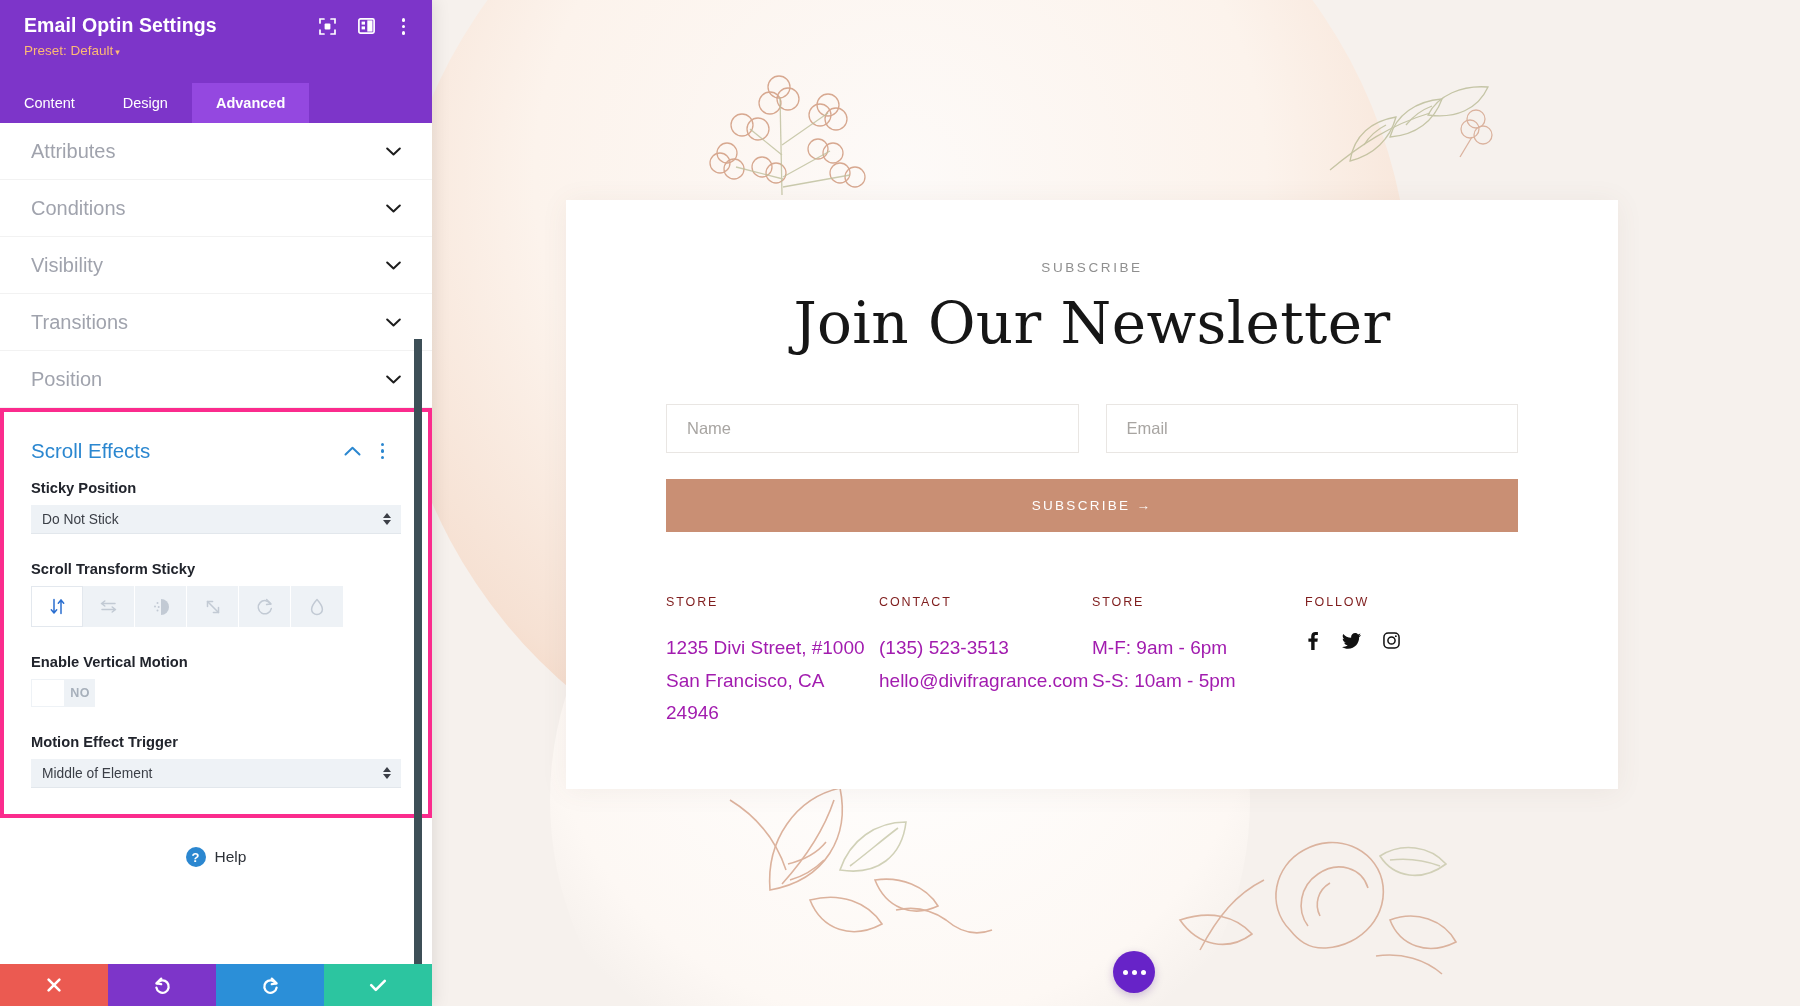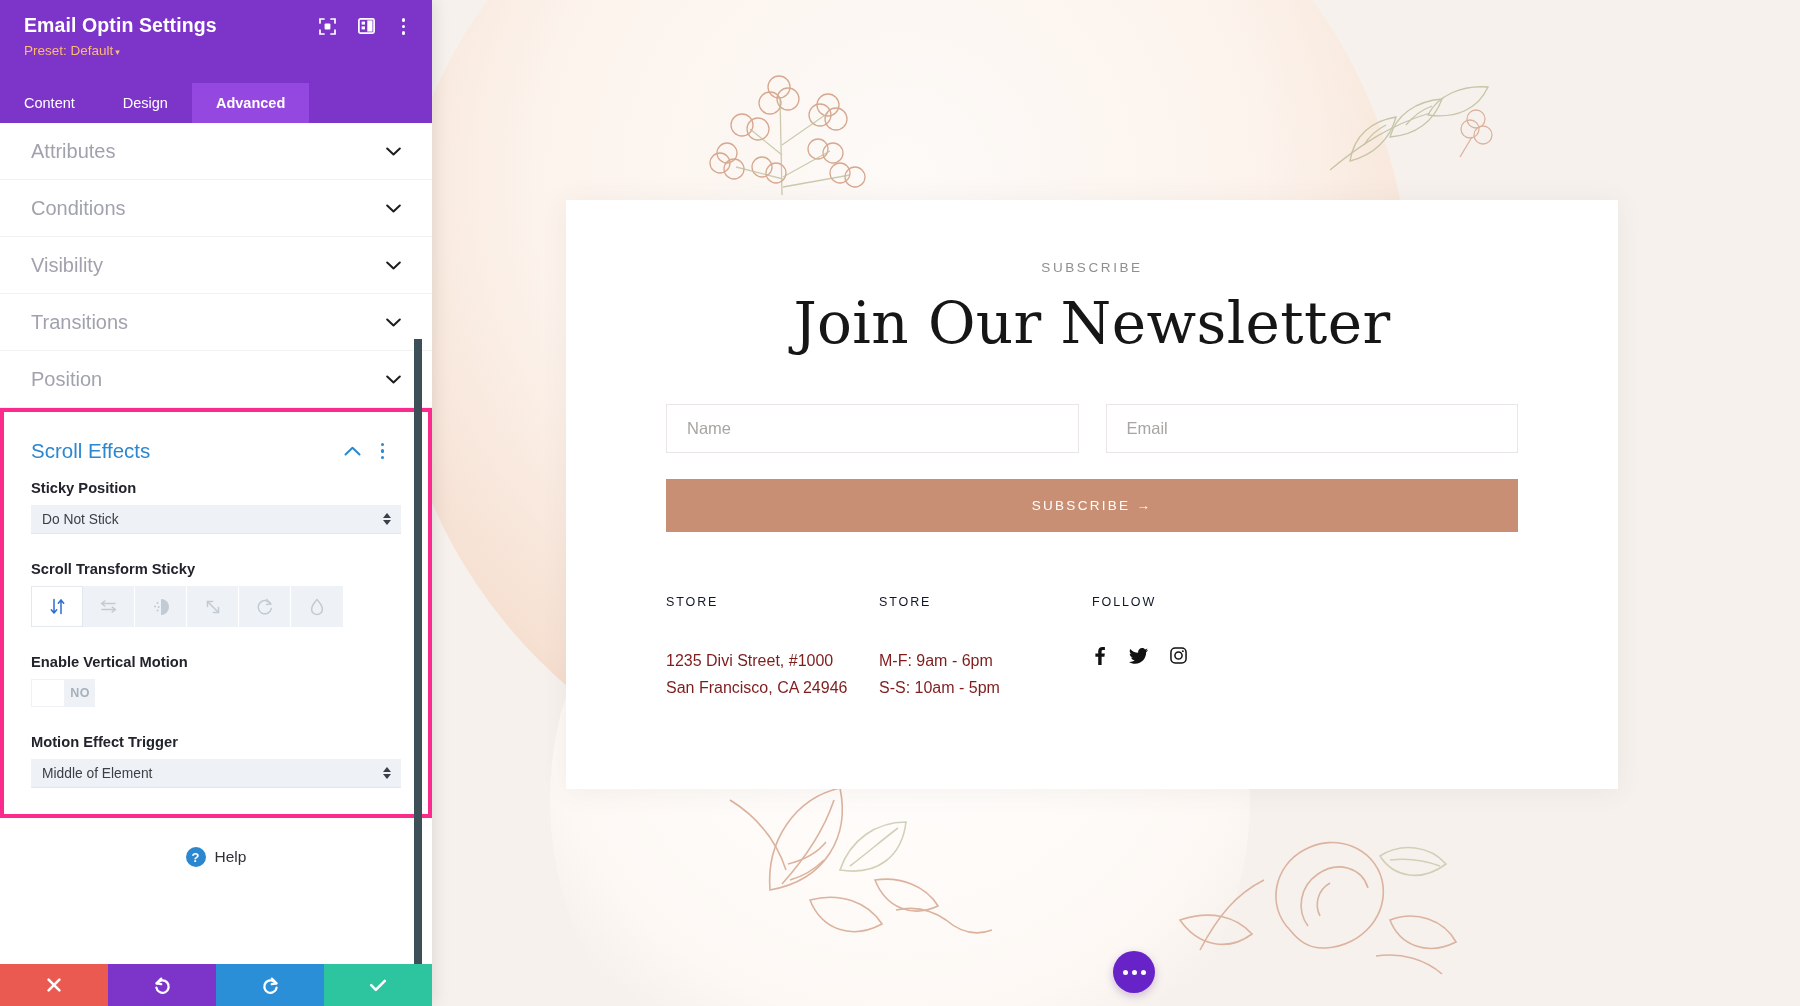--- a/index.html
+++ b/index.html
@@ -93,26 +93,26 @@
 
   
   .optin-footer {
     display: flex;
     margin: 63px 100px 0 100px;
   }
   .fcol { width: 25%; }
   .fcol-head {
     font-size: 12.5px;
     letter-spacing: 1.9px;
-    color: #0f172a;
-    margin-bottom: 38px;
+    color: #7f1d1d;
+    margin-bottom: 23px;
   }
   .fcol-line {
-    font-size: 16px;
-    color: #7f1d1d;
+    font-size: 19px;
+    color: #a21caf;
     line-height: 1.72;
     font-family: "Liberation Sans", sans-serif;
   }
   .social-row { display: flex; gap: 22px; align-items: center; margin-top: 11px; }
   .social-row svg { display: block; }
 
   
   .fab {
     position: absolute;
     left: 1113px; top: 951px;
@@ -399,20 +399,25 @@
           <input class="field" type="text" placeholder="Email" style="">
         </div>
         <button class="subscribe-btn">SUBSCRIBE →</button>
       </div>
 
       <div class="optin-footer">
         <div class="fcol">
           <div class="fcol-head">STORE</div>
           <div class="fcol-line">1235 Divi Street, #1000</div>
           <div class="fcol-line">San Francisco, CA 24946</div>
+        </div>
+        <div class="fcol">
+          <div class="fcol-head">CONTACT</div>
+          <div class="fcol-line">(135) 523-3513</div>
+          <div class="fcol-line">hello@divifragrance.com</div>
         </div>
         <div class="fcol">
           <div class="fcol-head">STORE</div>
           <div class="fcol-line">M-F: 9am - 6pm</div>
           <div class="fcol-line">S-S: 10am - 5pm</div>
         </div>
         <div class="fcol">
           <div class="fcol-head">FOLLOW</div>
           <div class="social-row">
             <a>

